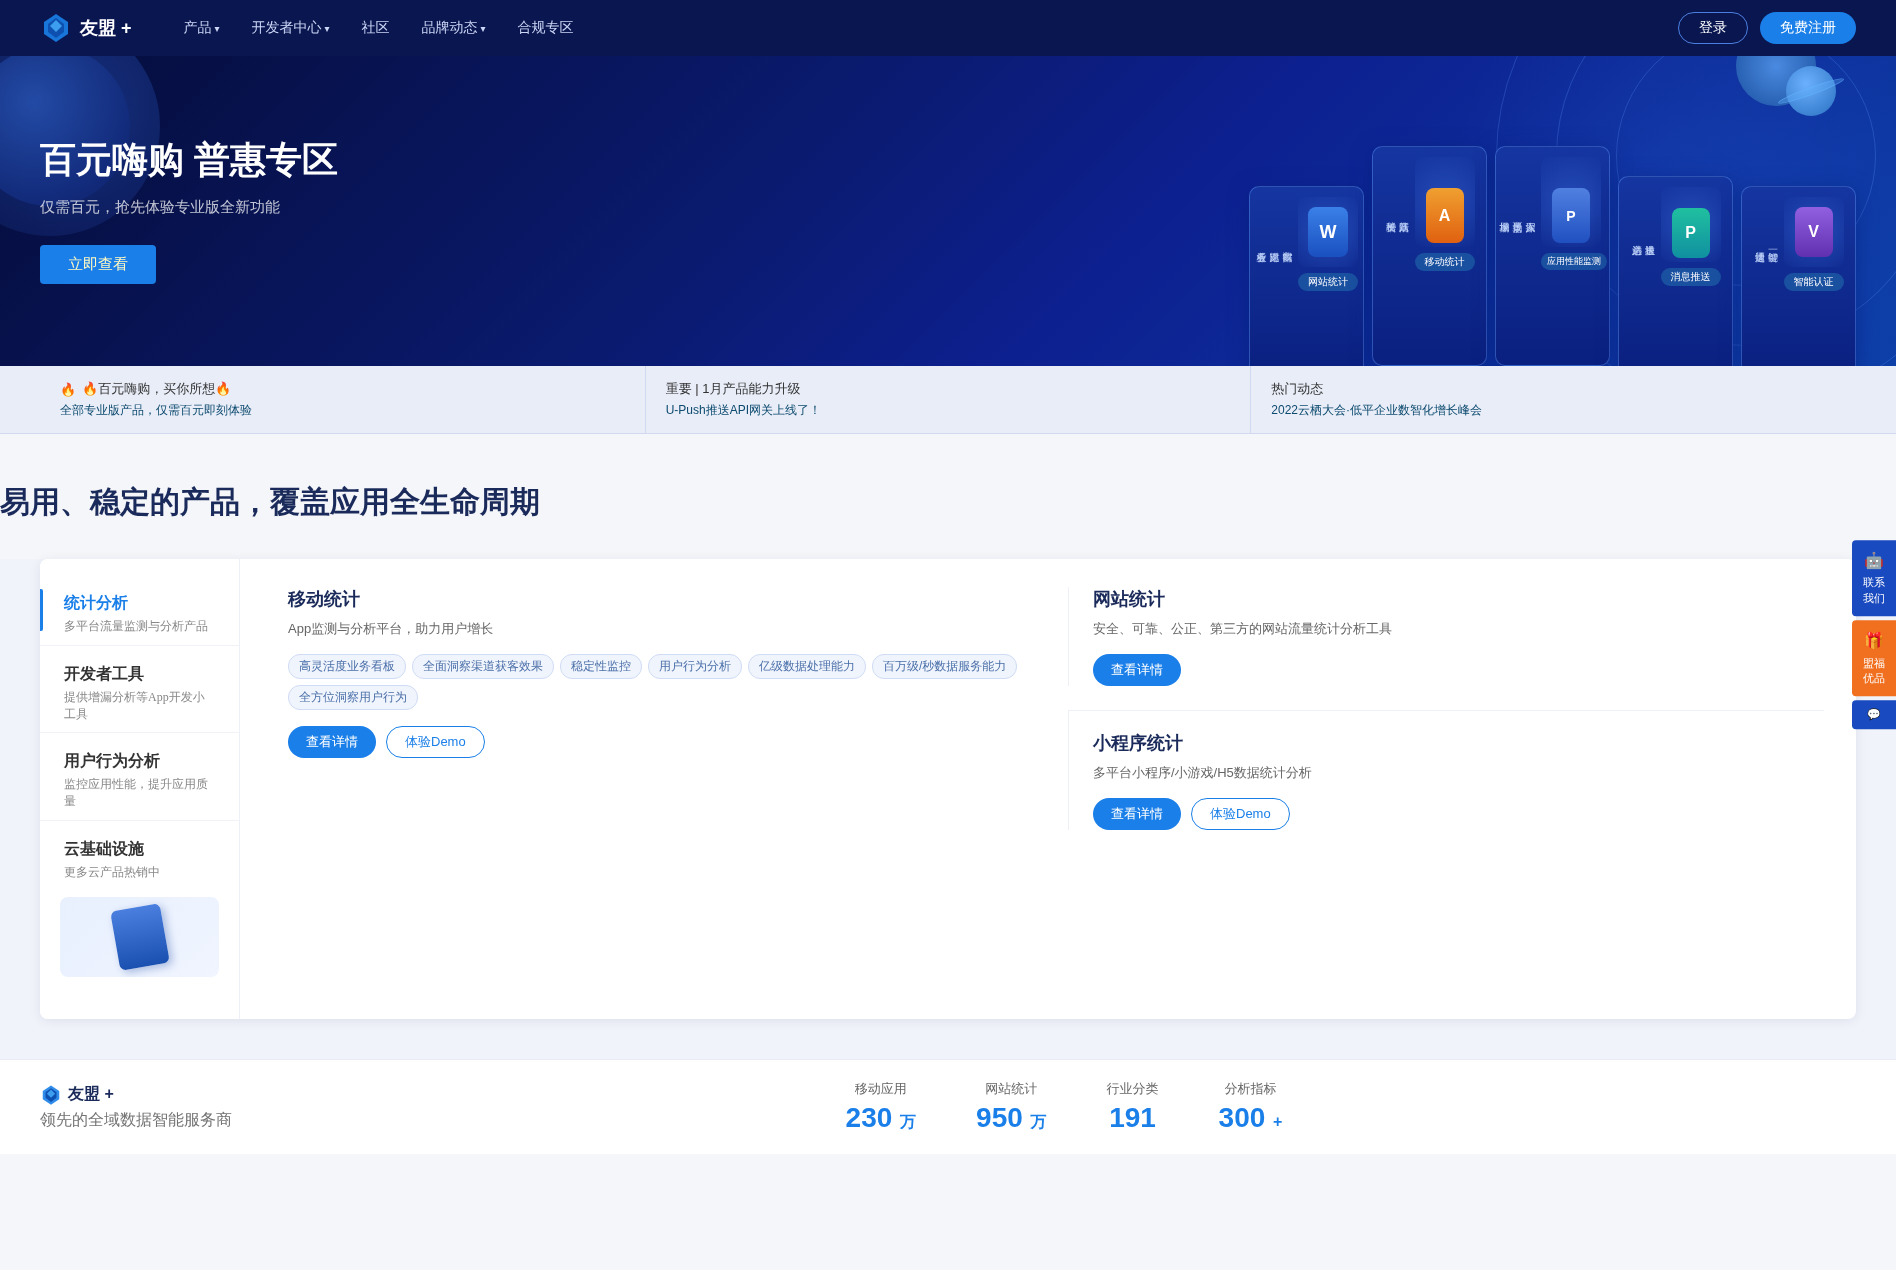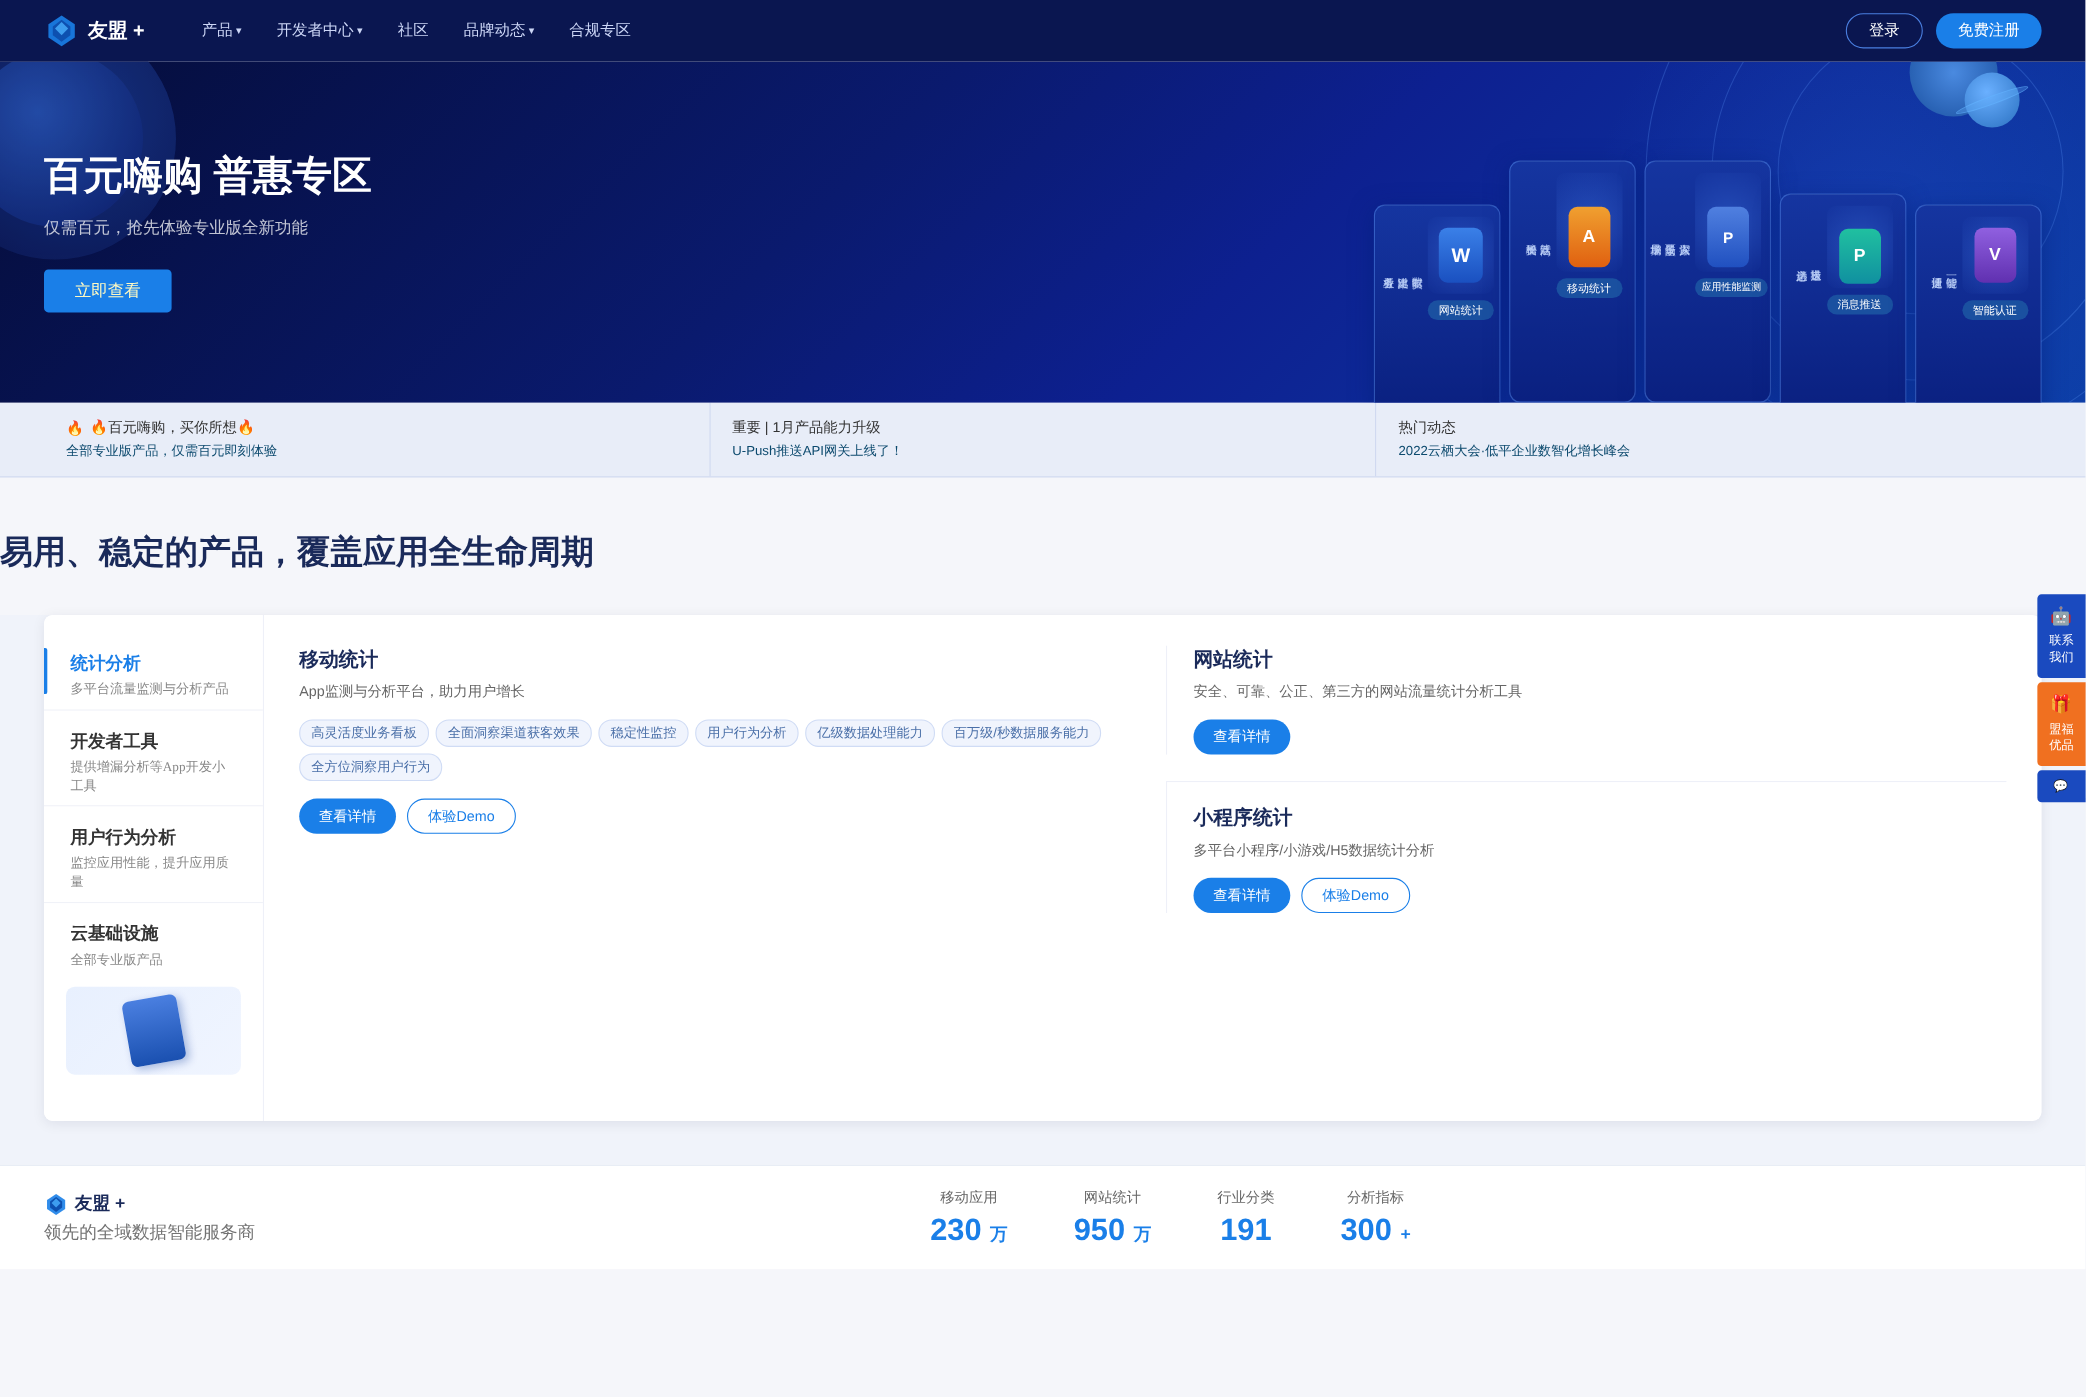--- a/index.html
+++ b/index.html
@@ -222,21 +222,21 @@
       padding: 48px 0 36px;
     }
 
     
     .products-section {
       background: #f0f3fa;
       padding: 0 40px 40px;
     }
     .products-layout {
       display: flex;
-      gap: 0;
+      gap: 16px;
       background: #fff;
       border-radius: 8px;
       overflow: hidden;
       box-shadow: 0 2px 12px rgba(0,0,50,0.08);
       min-height: 460px;
     }
 
     
     .products-sidebar {
       width: 200px;
@@ -637,21 +637,21 @@
         <div class="cat-desc">提供增漏分析等App开发小工具</div>
       </div>
       <div class="sidebar-divider"></div>
       <div class="sidebar-category">
         <div class="cat-title">用户行为分析</div>
         <div class="cat-desc">监控应用性能，提升应用质量</div>
       </div>
       <div class="sidebar-divider"></div>
       <div class="sidebar-category">
         <div class="cat-title">云基础设施</div>
-        <div class="cat-desc">全部专业版产品</div>
+        <div class="cat-desc">更多云产品热销中</div>
       </div>
 
       <div class="sidebar-card-preview">
         <div class="sidebar-card-preview-inner"></div>
       </div>
     </div>
 
     <div class="products-main">
       <div class="products-grid">
 

